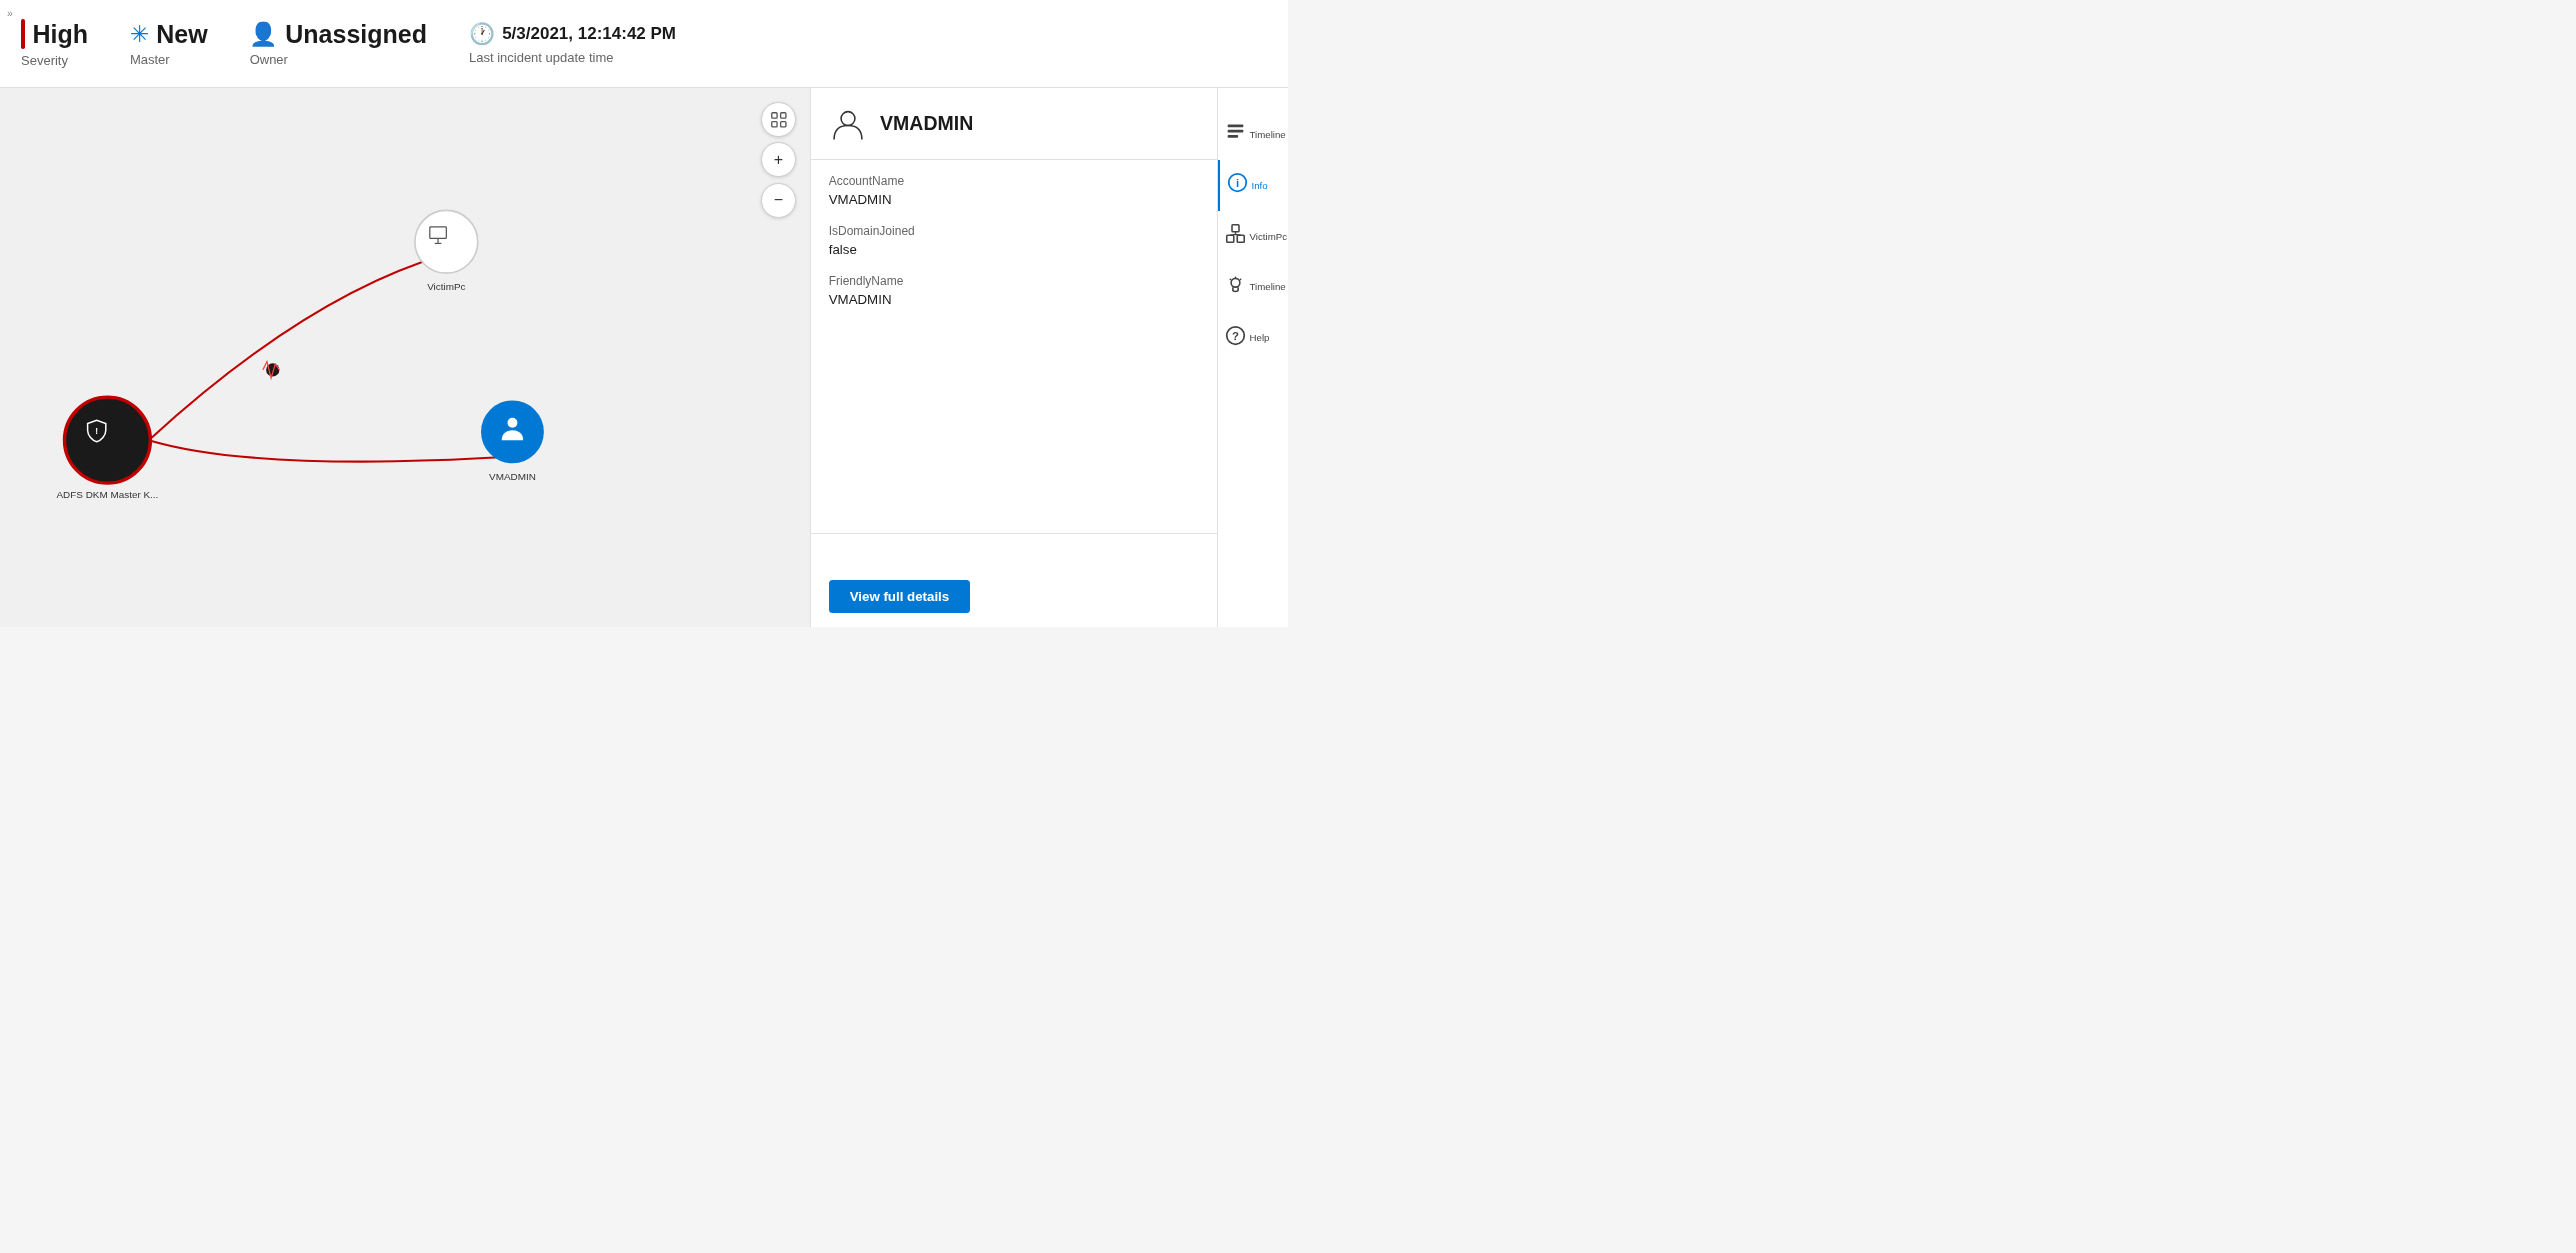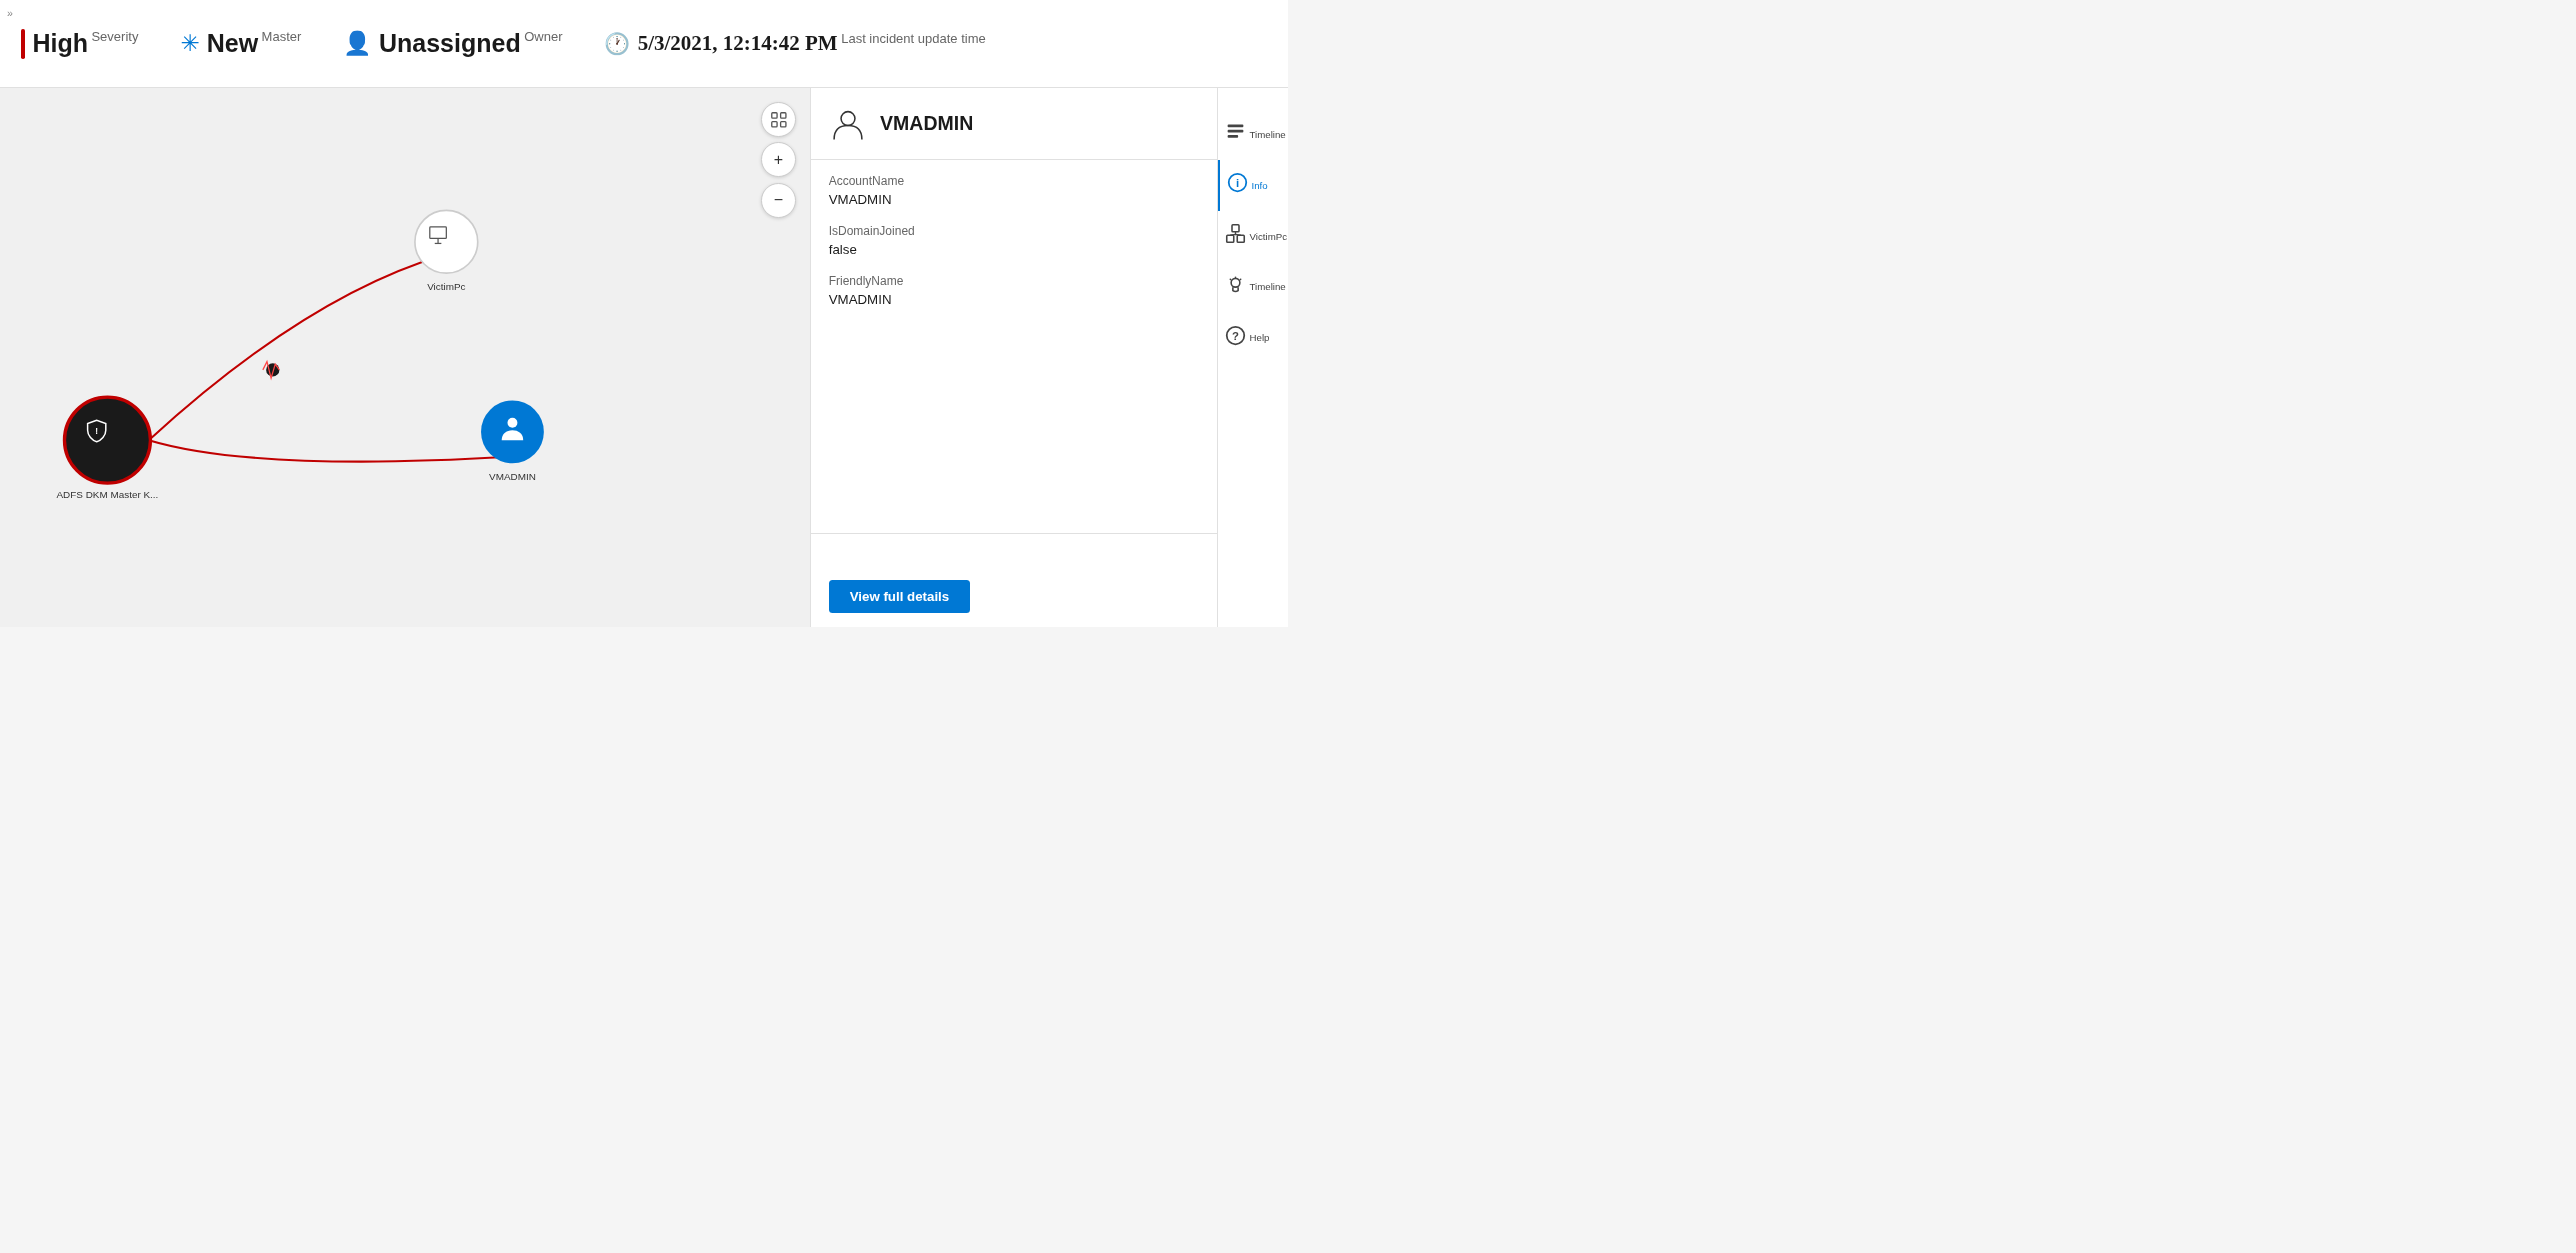--- a/index.html
+++ b/index.html
@@ -10,20 +10,21 @@
       background: #ffffff;
       border-bottom: 0.9px solid #e0e0e0;
       display: flex;
       align-items: center;
       padding: 10.6px 21px;
       gap: 42px;
       height: 88px;
     }
     .header-item {
       display: flex;
+      flex-direction: column;
       gap: 3.5px;
     }
     .header-item-row {
       display: flex;
       align-items: center;
       gap: 7px;
     }
     .header-value {
       font-size: 25px;
       font-weight: 600;
@@ -46,24 +47,23 @@
     }
     .icon-user {
       color: #0078d4;
       font-size: 23px;
     }
     .icon-clock {
       color: #555;
       font-size: 21px;
     }
     .datetime-value {
-      font-size: 21px;
+      font-size: 17px;
       font-weight: 600;
       color: #1a1a1a;
-      font-family: Liberation Serif, serif;
     }
 
     
     .main {
       display: flex;
       height: calc(627px - 88px);
     }
 
     
     .graph-area {

